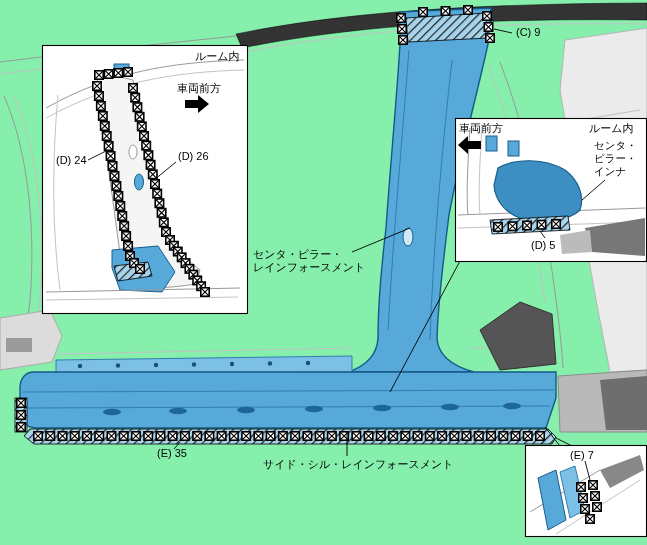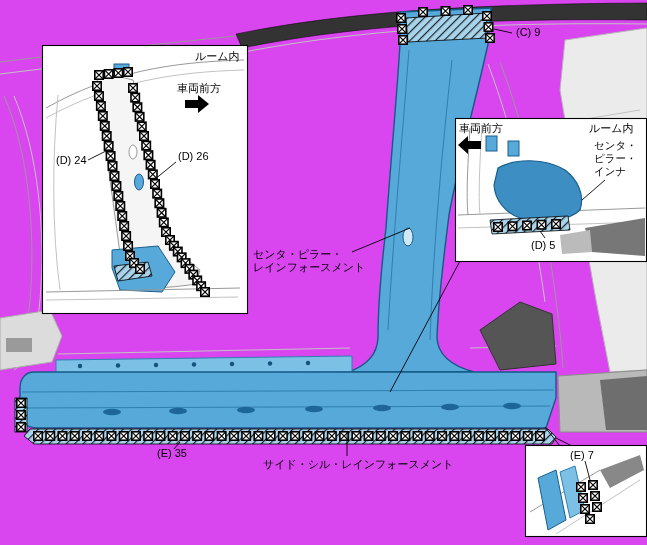--- a/index.html
+++ b/index.html
@@ -1,16 +1,16 @@
 <!DOCTYPE html>
 <html><head>
 <meta charset="utf-8">
 <style>
   html,body{margin:0;padding:0;background:#ffffff;}
-  .stage{position:relative;width:647px;height:545px;background:#d946ef;overflow:hidden;
+  .stage{position:relative;width:647px;height:545px;background:#86efac;overflow:hidden;
          font-family:"Liberation Sans","DejaVu Sans",sans-serif;text-align:center;}
   svg{position:absolute;left:0;top:0;}
   text{font-family:"Liberation Sans","DejaVu Sans",sans-serif;fill:#000;}
   .lbl{font-size:11px;}
   .lbl-s{font-size:10.5px;}
   .thin{stroke:#999;stroke-width:1;fill:none;}
   .thin2{stroke:#c2c2c2;stroke-width:1;fill:none;}
   .leader{stroke:#000;stroke-width:0.9;fill:none;}
   .inset{fill:#ffffff;stroke:#000;stroke-width:1.1;}
   .bluedetail{stroke:#2f7fb0;stroke-width:1;fill:none;}

